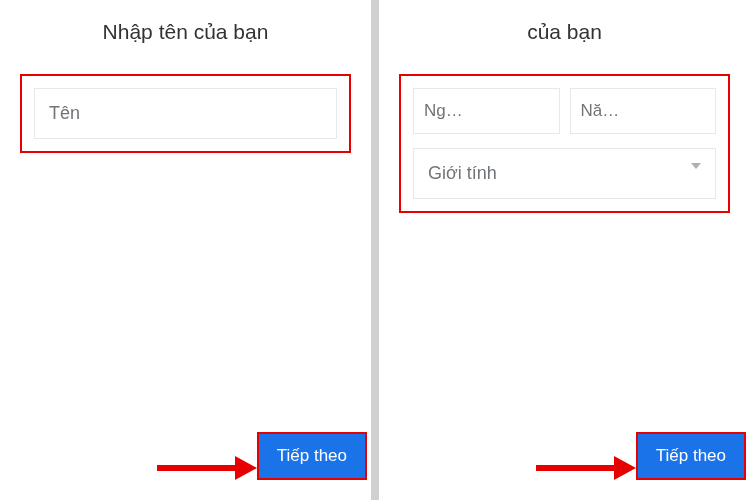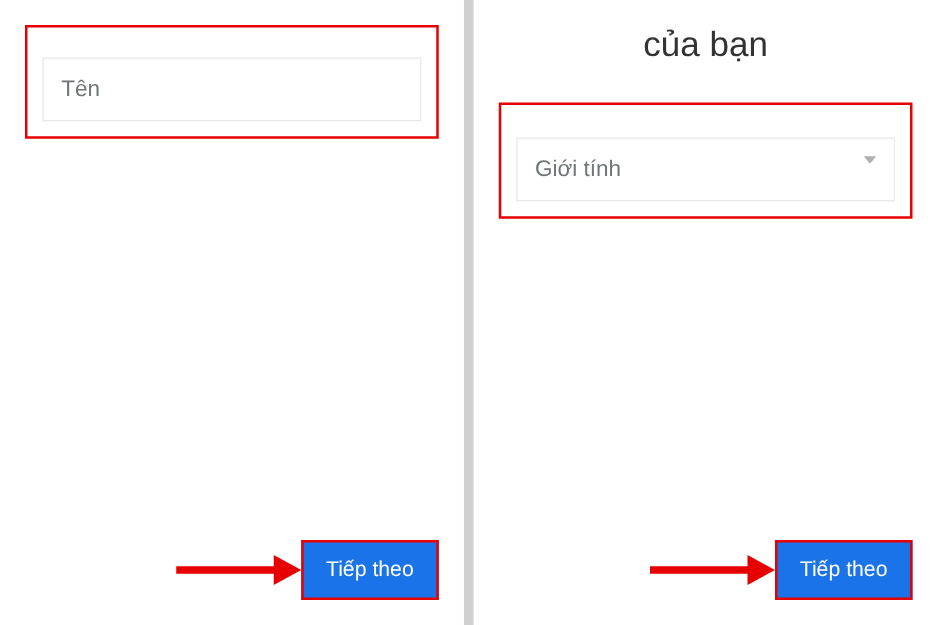--- a/index.html
+++ b/index.html
@@ -25,21 +25,21 @@
       background: #d0d0d0;
     }
     .title {
       font-size: 21px;
       color: #333;
       text-align: center;
       margin-bottom: 30px;
       font-weight: normal;
     }
     .title-partial {
-      font-size: 28px;
+      font-size: 21px;
       color: #333;
       text-align: center;
       margin-bottom: 30px;
       font-weight: normal;
     }
     .form-box {
       border: 2.5px solid #e60000;
       padding: 12px;
       margin-bottom: 30px;
     }
@@ -47,21 +47,20 @@
       width: 100%;
       border: 1px solid #e8e8e8;
       padding: 14px;
       font-size: 18px;
       color: #70757a;
       margin-bottom: 10px;
       background: #fff;
     }
     .input-field:last-child {
       margin-bottom: 0;
-      margin-top: 12px;
     }
     .date-row {
       display: flex;
       gap: 10px;
       margin-bottom: 14px;
     }
     .date-field {
       flex: 1;
       border: 1px solid #e8e8e8;
       padding: 12px 10px;
@@ -84,23 +83,23 @@
     .chevron-down {
       width: 0;
       height: 0;
       border-left: 5px solid transparent;
       border-right: 5px solid transparent;
       border-top: 6px solid #b0b0b0;
     }
     .button-area {
       position: absolute;
       bottom: 20px;
-      right: 20px;
+      right: 4px;
       display: flex;
-      align-items: center;
+      align-items: flex-end;
     }
     .arrow-annotation {
       position: relative;
       width: 100px;
       height: 24px;
     }
     .arrow-line {
       position: absolute;
       top: 9px;
       left: 0;
@@ -124,20 +123,21 @@
       padding: 12px 18px;
       font-size: 17px;
       border: 2.5px solid #e60000;
       cursor: pointer;
     }
   </style>
 </head>
 <body>
 
 <div class="panel">
+  <h2 class="title">Nhập tên của bạn</h2>
 
   <div class="form-box">
     <div class="input-field">Tên</div>
   </div>
 
   <div class="button-area">
     <div class="arrow-annotation">
       <div class="arrow-line"></div>
       <div class="arrow-head"></div>
     </div>
@@ -145,20 +145,22 @@
   </div>
 </div>
 
 <div class="divider"></div>
 
 <div class="panel">
   <h2 class="title-partial">của bạn</h2>
 
   <div class="form-box">
     <div class="date-row">
+      <div class="date-field">Ng…</div>
+      <div class="date-field">Nă…</div>
     </div>
     <div class="select-field">
       <span>Giới tính</span>
       <span class="chevron-down"></span>
     </div>
   </div>
 
   <div class="button-area">
     <div class="arrow-annotation">
       <div class="arrow-line"></div>

